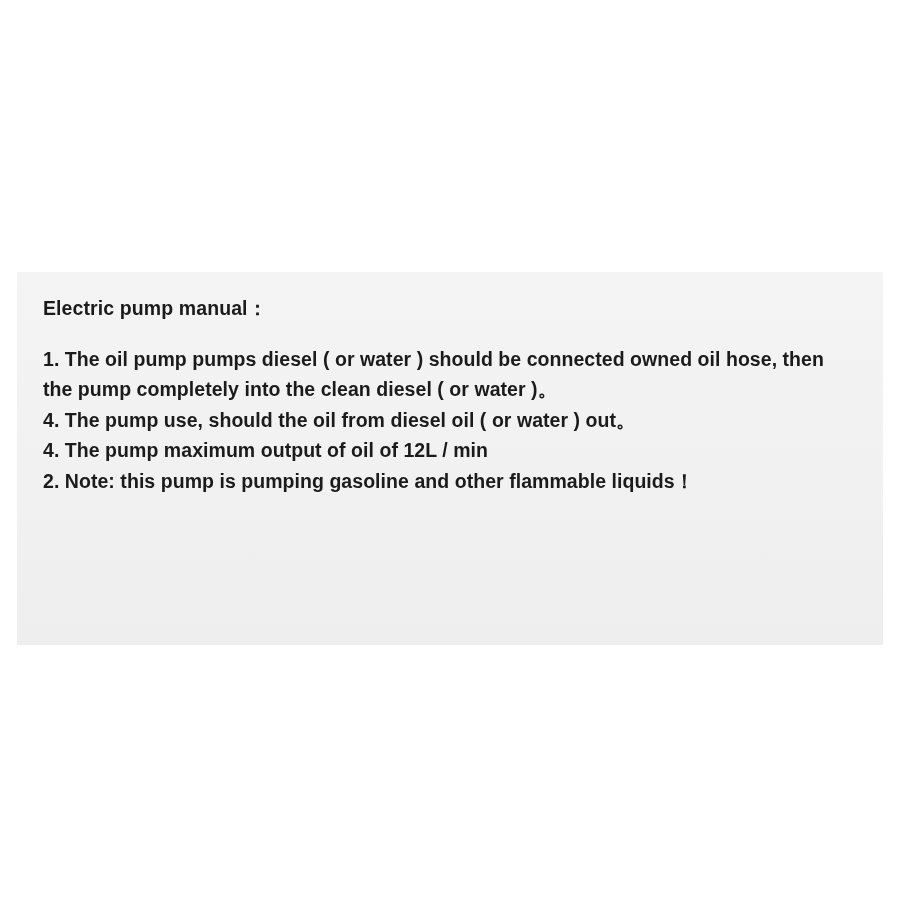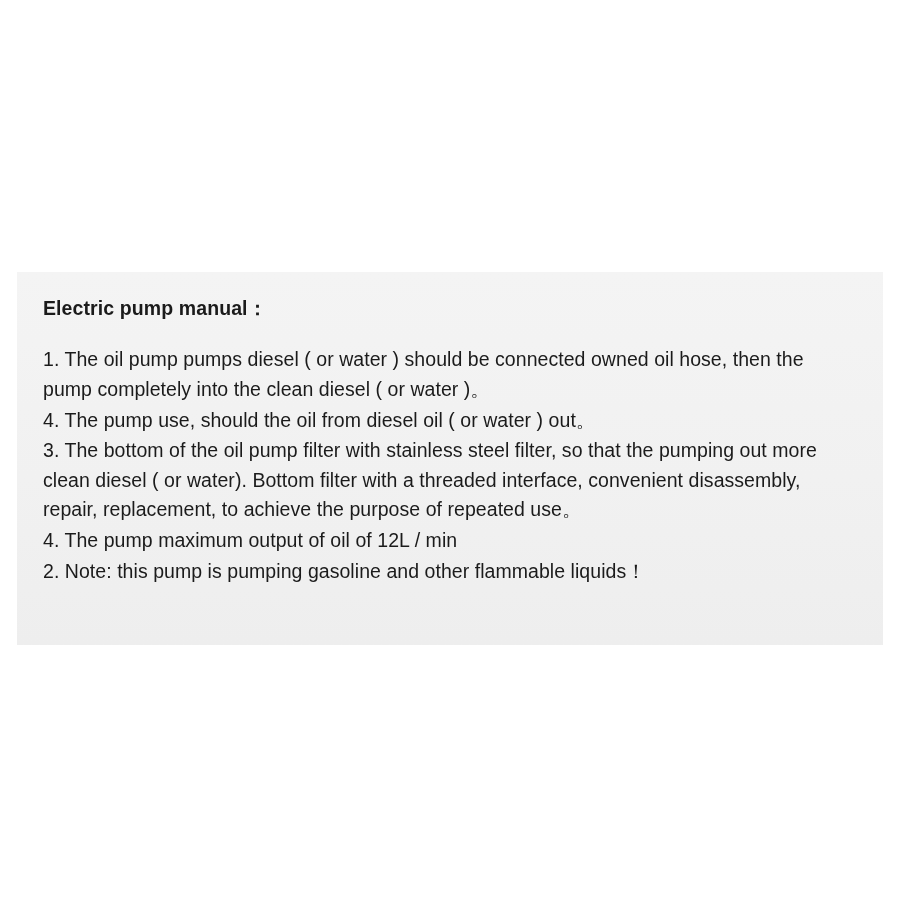--- a/index.html
+++ b/index.html
@@ -39,35 +39,34 @@
     line-height: 1.5;
     margin: 0 0 22px 0;
   }
   .manual-list {
     margin: 0;
     padding: 0;
     list-style: none;
   }
   .manual-item {
     font-size: 19.5px;
-    font-weight: 400;
+    font-weight: 700;
     color: #1b1b1b;
     line-height: 1.52;
     margin: 0 0 1px 0;
     letter-spacing: 0.05px;
     white-space: pre-wrap;
   }
 </style>
 </head>
 <body>
 
 <div class="page">
   <div class="label-card">
     <p class="manual-title">Electric pump manual：</p>
     <ul class="manual-list">
       <li class="manual-item">1. The oil pump pumps diesel ( or water ) should be connected owned oil hose, then the pump completely into the clean diesel ( or water )。</li>
       <li class="manual-item">4. The pump use, should the oil from diesel oil ( or water ) out。</li>
-      <li class="manual-item">3. The bottom of the oil pump filter with stainless steel filter, so that the pumping out more clean diesel ( or water). Bottom filter with a threaded interface, convenient disassembly, repair, replacement, to achieve the purpose of repeated use。</li>
       <li class="manual-item">4. The pump maximum output of oil of 12L / min</li>
       <li class="manual-item">2. Note: this pump is pumping gasoline and other flammable liquids！</li>
     </ul>
   </div>
 </div>
 
 </body></html>

